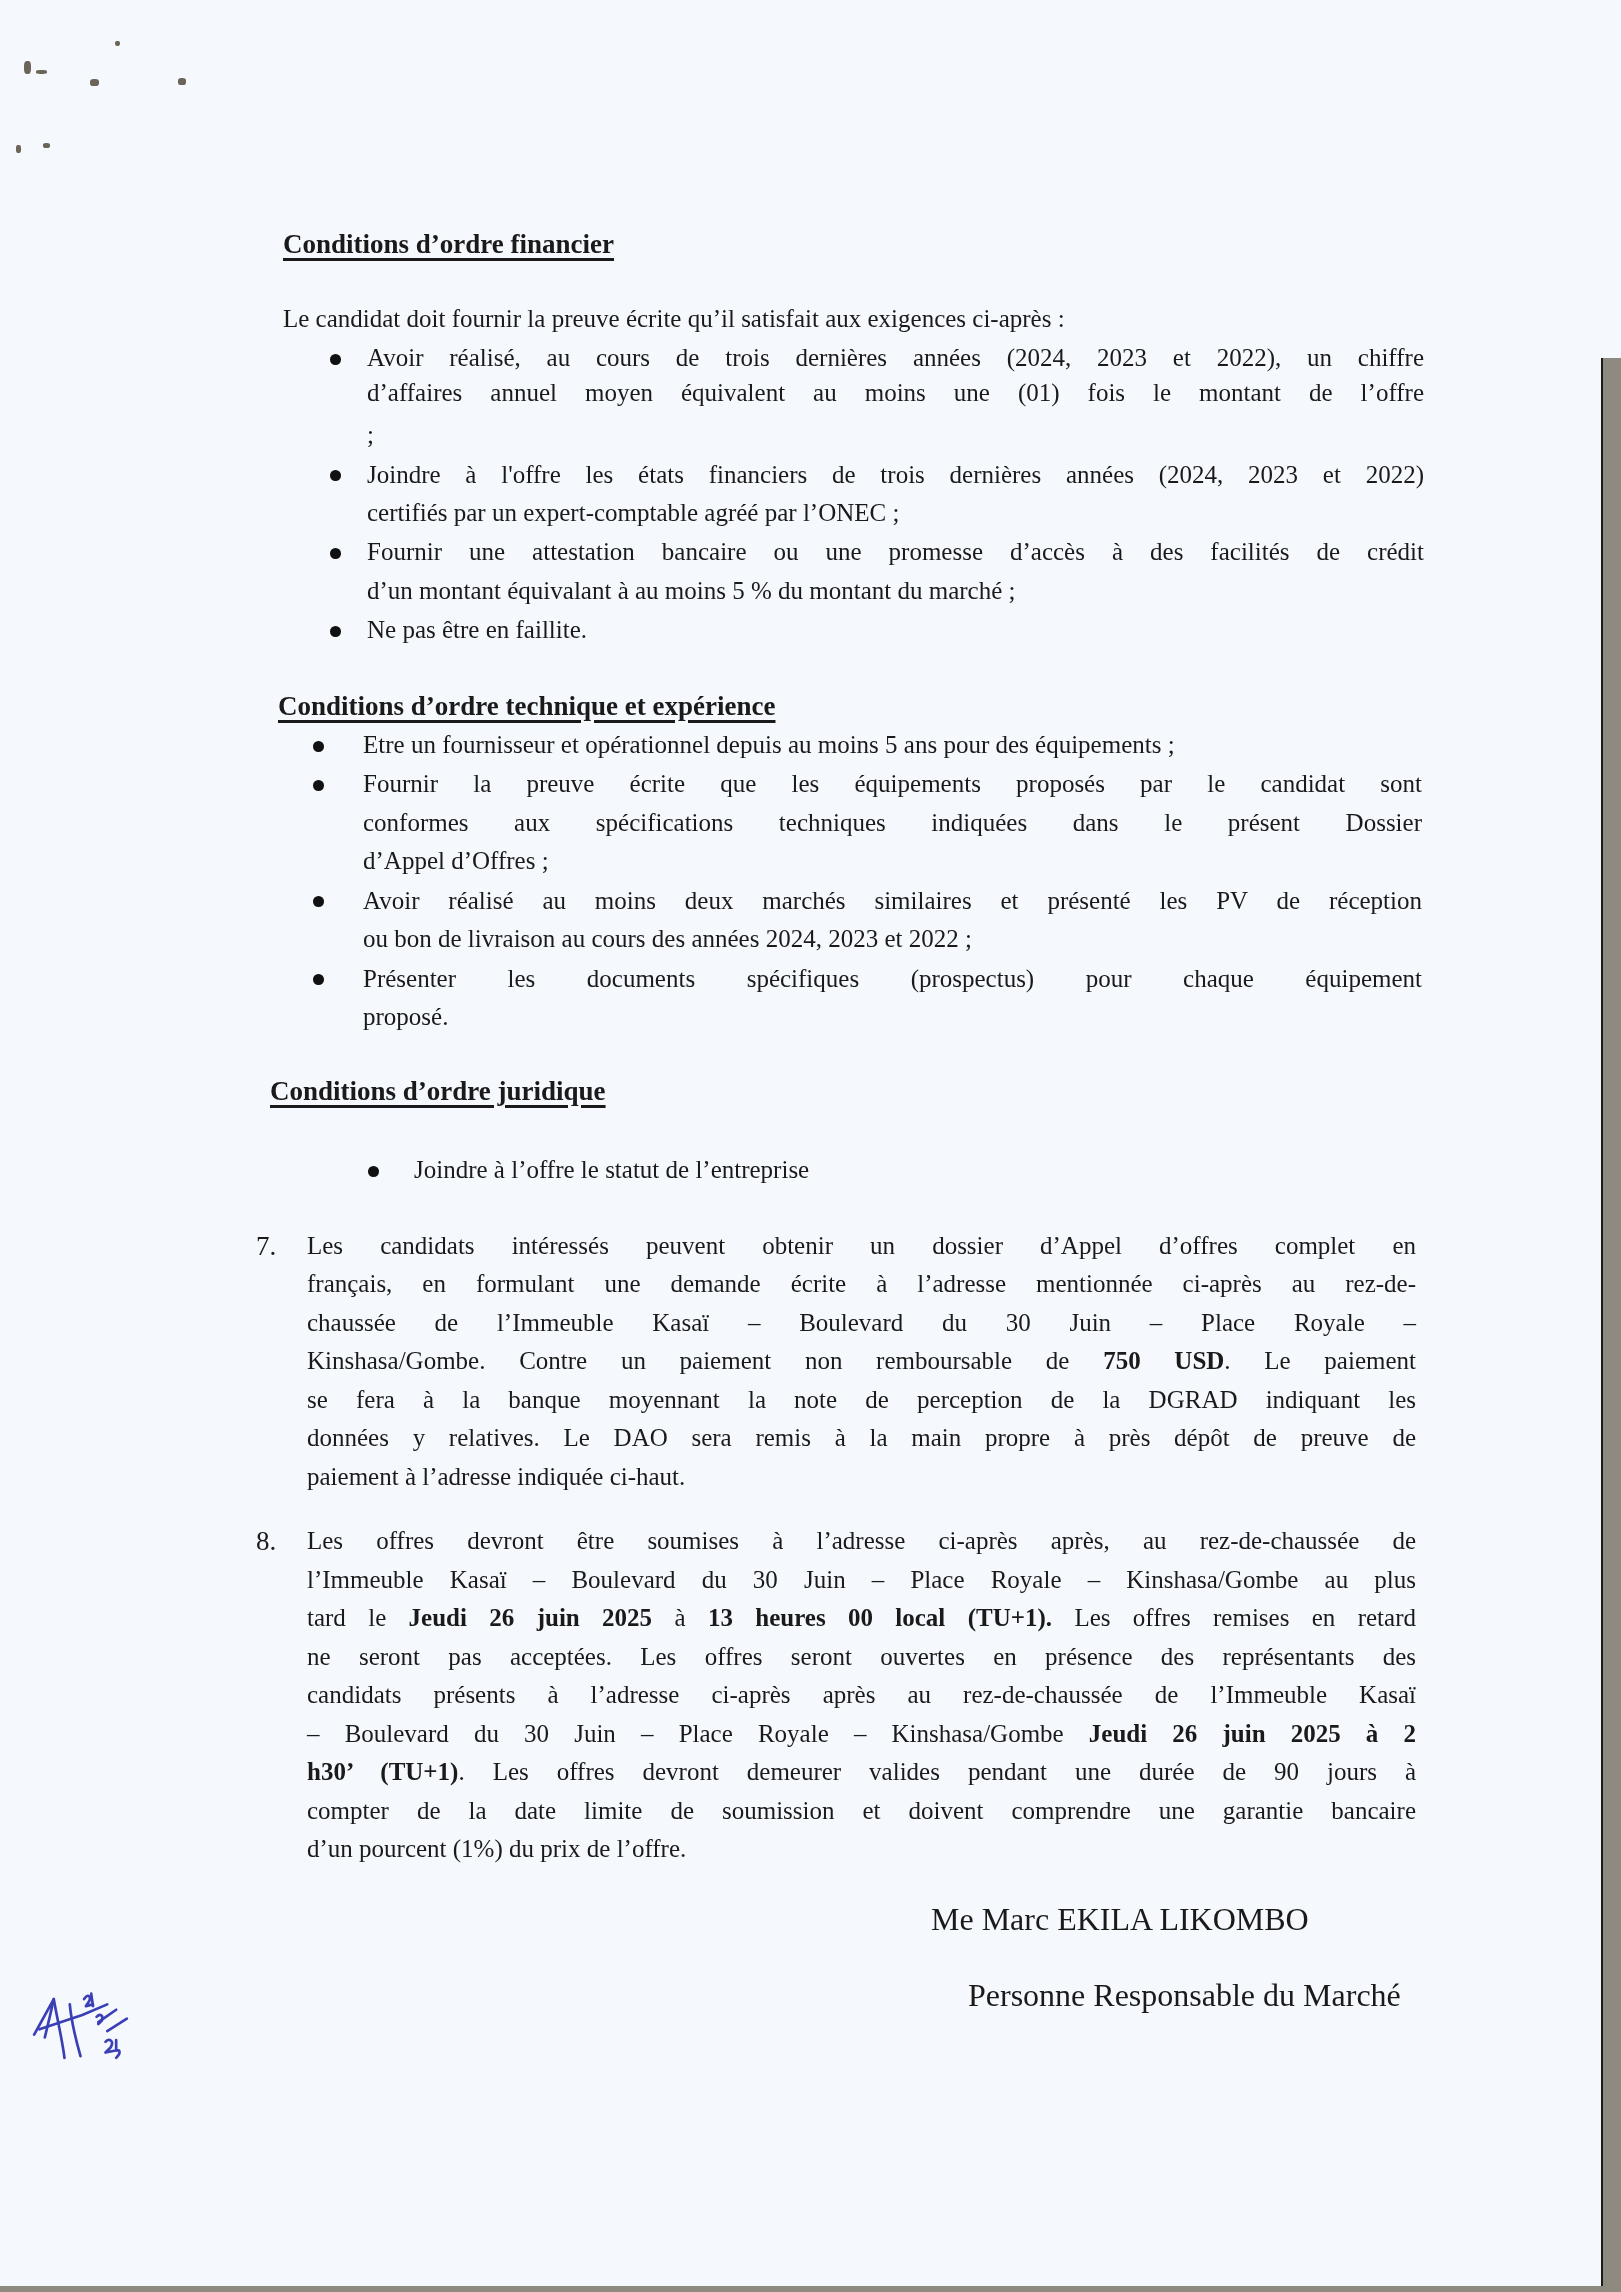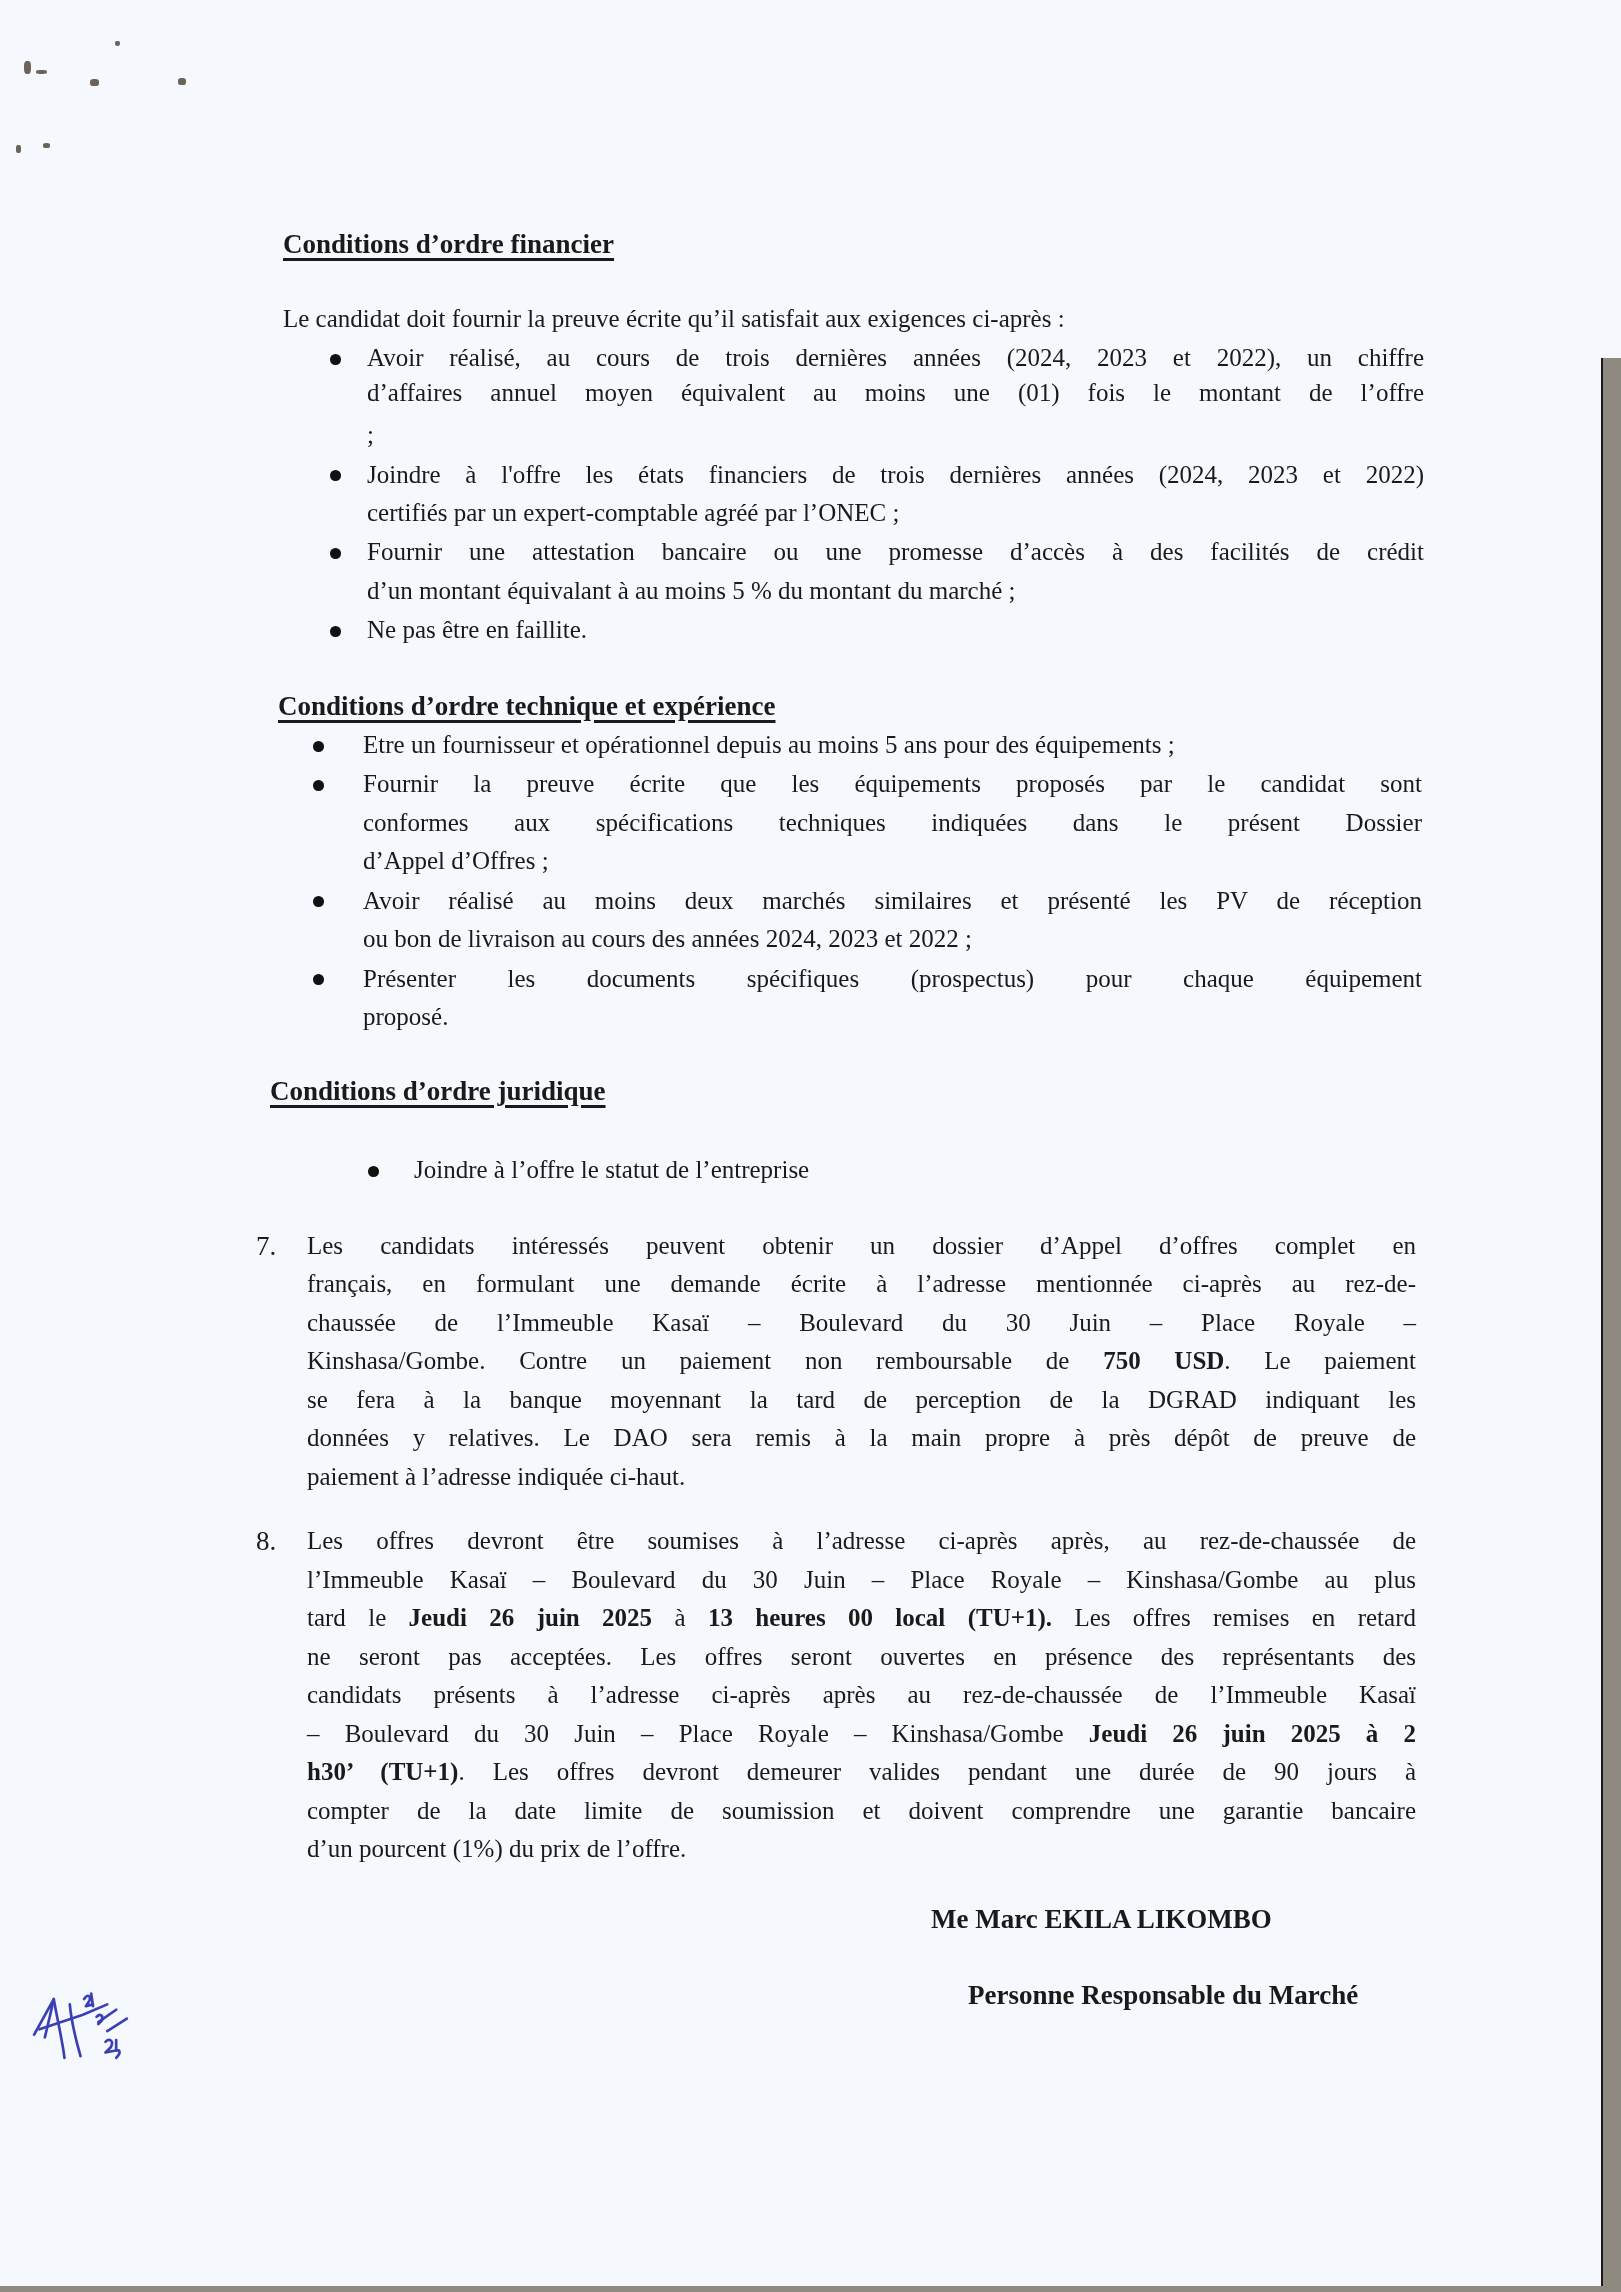--- a/index.html
+++ b/index.html
@@ -22,21 +22,21 @@
   }
   .justify { text-align:justify; text-align-last:justify; white-space:normal; }
   .heading {
     position:absolute; font-size:27px; line-height:32px; font-weight:bold;
     text-decoration:underline; text-decoration-thickness:2.7px; text-underline-offset:4.5px;
     white-space:nowrap;
   }
   .bullet { position:absolute; width:10.7px; height:10.7px; border-radius:50%; background:#111; }
   b { font-weight:bold; }
   .num { position:absolute; font-size:27px; line-height:32px; }
-  .sig-name { position:absolute; font-size:27px; line-height:32px; font-weight:bold; white-space:nowrap; }
+  .sig-name { position:absolute; font-size:32px; line-height:32px; font-weight:normal; white-space:nowrap; }
   .handwriting { position:absolute; }
 </style>
 </head>
 <body>
 
 <div class="page">
 
   <div class="scan-mark" style="left:24px;top:61px;width:7.2px;height:12.5px;"></div>
   <div class="scan-mark" style="left:36px;top:70px;width:10.7px;height:3.6px;"></div>
   <div class="scan-mark" style="left:115px;top:41px;width:4.5px;height:5.4px;"></div>
@@ -84,21 +84,21 @@
 
   <div class="heading" style="left:270px;top:1075px;">Conditions d’ordre juridique</div>
   <div class="bullet" style="left:368px;top:1166px;"></div>
   <div class="line" style="left:414px;top:1154px;">Joindre à l’offre le statut de l’entreprise</div>
 
   <div class="num" style="left:256px;top:1230px;">7.</div>
   <div class="line justify" style="left:307px;top:1230px;width:1109px;">Les candidats intéressés peuvent obtenir un dossier d’Appel d’offres complet en</div>
   <div class="line justify" style="left:307px;top:1268px;width:1109px;">français, en formulant une demande écrite à l’adresse mentionnée ci-après au rez-de-</div>
   <div class="line justify" style="left:307px;top:1307px;width:1109px;">chaussée de l’Immeuble Kasaï – Boulevard du 30 Juin – Place Royale –</div>
   <div class="line justify" style="left:307px;top:1345px;width:1109px;"><span>Kinshasa/Gombe. Contre un paiement non remboursable de </span><b>750 USD</b><span>. Le paiement</span></div>
-  <div class="line justify" style="left:307px;top:1384px;width:1109px;">se fera à la banque moyennant la tard de perception de la DGRAD indiquant les</div>
+  <div class="line justify" style="left:307px;top:1384px;width:1109px;">se fera à la banque moyennant la note de perception de la DGRAD indiquant les</div>
   <div class="line justify" style="left:307px;top:1422px;width:1109px;">données y relatives. Le DAO sera remis à la main propre à près dépôt de preuve de</div>
   <div class="line" style="left:307px;top:1461px;">paiement à l’adresse indiquée ci-haut.</div>
 
   <div class="num" style="left:256px;top:1525px;">8.</div>
   <div class="line justify" style="left:307px;top:1525px;width:1109px;">Les offres devront être soumises à l’adresse ci-après après, au rez-de-chaussée de</div>
   <div class="line justify" style="left:307px;top:1564px;width:1109px;">l’Immeuble Kasaï – Boulevard du 30 Juin – Place Royale – Kinshasa/Gombe au plus</div>
   <div class="line justify" style="left:307px;top:1602px;width:1109px;"><span>tard le </span><b>Jeudi 26 juin 2025</b><span> à </span><b>13 heures 00 local (TU+1).</b><span> Les offres remises en retard</span></div>
   <div class="line justify" style="left:307px;top:1641px;width:1109px;">ne seront pas acceptées. Les offres seront ouvertes en présence des représentants des</div>
   <div class="line justify" style="left:307px;top:1679px;width:1109px;">candidats présents à l’adresse ci-après après au rez-de-chaussée de l’Immeuble Kasaï</div>
   <div class="line justify" style="left:307px;top:1718px;width:1109px;"><span>– Boulevard du 30 Juin – Place Royale – Kinshasa/Gombe </span><b>Jeudi 26 juin 2025  à 2</b></div>

